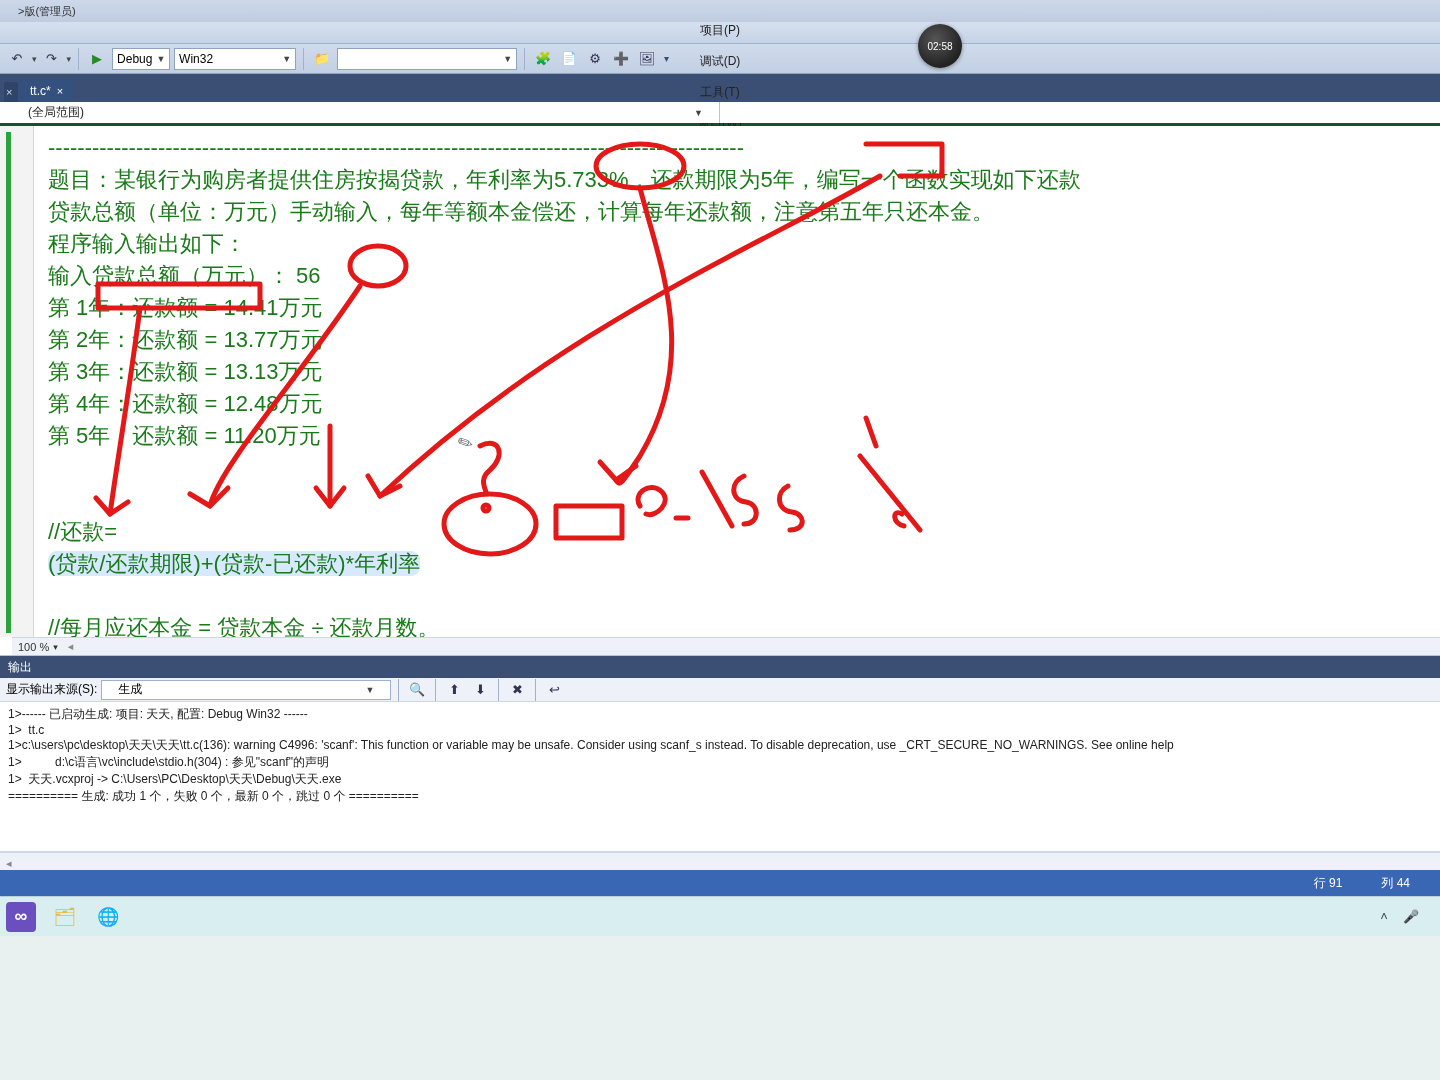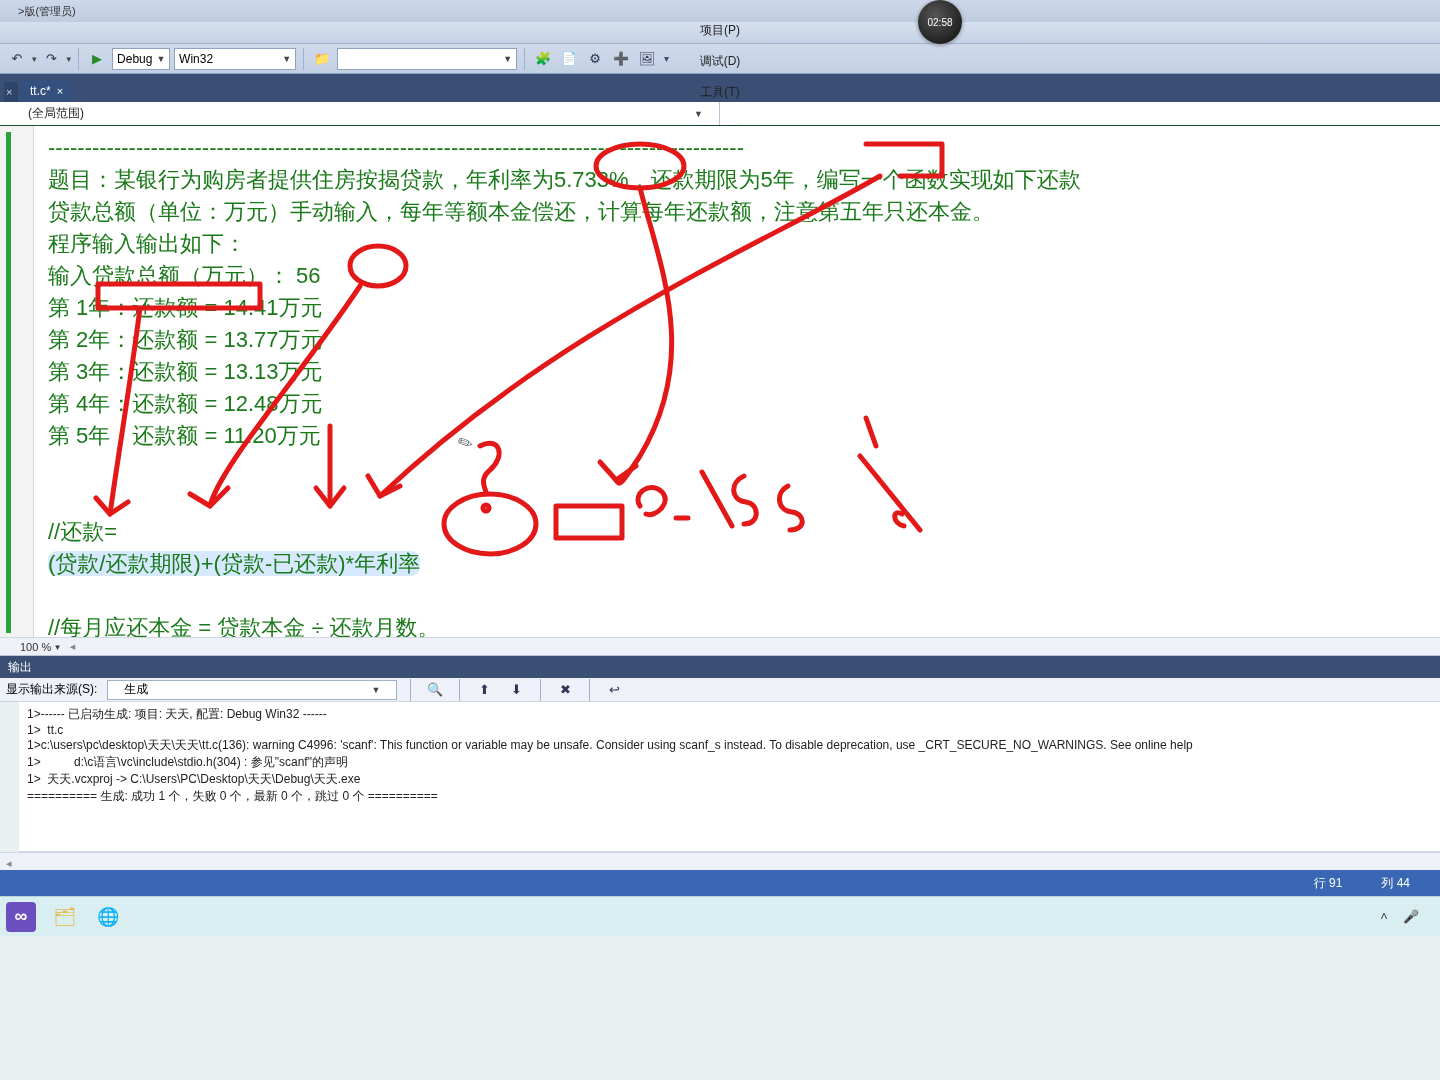--- a/index.html
+++ b/index.html
@@ -10,39 +10,39 @@
 .toolbar{ height:30px; background:linear-gradient(#d0dbeb,#c2d0e4); border-bottom:1px solid #8fa3c0; display:flex; align-items:center; padding:0 6px; gap:4px; font-size:12px; }
 .tb-btn{ width:22px; height:22px; border:1px solid transparent; border-radius:3px; display:flex; align-items:center; justify-content:center; font-size:13px; color:#335; }
 .tb-sep{ width:1px; height:22px; background:#9fb1cc; margin:0 3px; }
 .tb-combo{ height:22px; border:1px solid #8fa3c0; background:#fff; font-size:12px; padding:0 4px; display:flex; align-items:center; justify-content:space-between; }
 .tb-combo .arrow{ font-size:9px; color:#444; margin-left:4px; }
 .play{ color:#2a8a2a; }
 .doc-tabstrip{ height:28px; background:#3a4f73; display:flex; align-items:flex-end; padding-left:4px; }
 .doc-tab{ background:#34507e; color:#fff; font-size:12px; padding:4px 10px 4px 10px; border-top-left-radius:3px; border-top-right-radius:3px; display:flex; align-items:center; gap:6px; margin-right:2px; }
 .doc-tab.inactive{ background:#2d4568; color:#d0d8e8; }
 .doc-tab .x{ font-size:11px; cursor:default; }
-.scope-bar{ height:24px; background:#eef1f8; border-bottom:1px solid #14532d; display:flex; }
+.scope-bar{ height:24px; background:#eef1f8; border-bottom:3px solid #14532d; display:flex; }
 .scope-combo{ flex:0 0 720px; border-right:1px solid #b8c3d6; font-size:12px; display:flex; align-items:center; padding:0 16px 0 28px; justify-content:space-between; color:#222; background:#fff; }
 .editor-wrap{ position:relative; height:530px; background:#fff; border-bottom:1px solid #b8c3d6; }
 .gutter{ position:absolute; left:0; top:0; bottom:18px; width:34px; background:#f3f3f3; border-right:1px solid #d6d6d6; }
 .gutter .mk{ position:absolute; left:6px; width:5px; background:#2aa33a; top:6px; bottom:4px; }
 .code{ position:absolute; left:48px; right:16px; top:6px; bottom:18px; font-family:"NSimSun","SimSun","Consolas",monospace; white-space:pre; color:#1a7a1a; font-size:22px; line-height:32px; overflow:hidden; }
 .code .hl{ background:#d6e9ff;border-radius:9px; }
-.zoom-strip{ position:absolute; left:0; right:0; bottom:0; height:18px; background:#eef1f8; border-top:1px solid #cfd6e4; font-size:11px; color:#333; display:flex; align-items:center; padding-left:20px; gap:4px; }
+.zoom-strip{ position:absolute; left:12px; right:0; bottom:0; height:18px; background:#eef1f8; border-top:1px solid #cfd6e4; font-size:11px; color:#333; display:flex; align-items:center; padding-left:6px; gap:4px; }
 .annot{ position:absolute; inset:0; pointer-events:none; }
 .output-head{ height:22px; background:#3a4f73; color:#fff; font-size:12px; display:flex; align-items:center; padding:0 8px; }
-.output-tool{ height:24px; background:#eef1f8; border-bottom:1px solid #cfd6e4; display:flex; align-items:center; font-size:12px; padding:0 6px; gap:10px; }
+.output-tool{ height:24px; background:#eef1f8; border-bottom:1px solid #cfd6e4; display:flex; align-items:center; font-size:12px; padding:0 6px; gap:4px; }
 .output-tool .combo{ border:1px solid #9fb1cc; background:#fff; height:20px; width:290px; display:flex; align-items:center; justify-content:space-between; padding:0 16px; font-size:12px; }
-.output-body{ height:150px; background:#fff; font-family:"NSimSun","Consolas",monospace; font-size:12px; color:#222; padding:4px 8px; white-space:pre; overflow:hidden; border-bottom:1px solid #cfd6e4;margin-left:19px; }
+.output-body{ height:150px; background:#fff; font-family:"NSimSun","Consolas",monospace; font-size:12px; color:#222; padding:4px 8px; white-space:pre; overflow:hidden; border-bottom:1px solid #cfd6e4; }
 .output-scroll { height:18px; background:#eef1f8; border-top:1px solid #cfd6e4;}
 .status-bar{ height:26px; background:#3a67b3; color:#fff; font-size:12px; display:flex; align-items:center; justify-content:flex-end; padding:0 30px; gap:39px; }
 .taskbar{ height:40px; background:#d9eef0; display:flex; align-items:center; padding:0 6px; gap:14px; border-top:1px solid #b9d3d6; }
 .tb-app{ width:30px; height:30px; border-radius:4px; display:flex; align-items:center; justify-content:center; font-size:18px; }
 .tray{ margin-left:auto; display:flex; align-items:center; gap:16px; color:#3a4a55; font-size:13px; padding-right:14px;}
-.rec-badge{ position:absolute; top:0; left:918px; width:44px; height:44px; border-radius:50%; background:radial-gradient(circle at 40% 35%, #555 0%, #222 70%); color:#fff; font-size:10px; display:flex; align-items:center; justify-content:center; z-index:50; box-shadow:0 1px 4px rgba(0,0,0,.4);}
+.rec-badge{ position:absolute; top:24px; left:918px; width:44px; height:44px; border-radius:50%; background:radial-gradient(circle at 40% 35%, #555 0%, #222 70%); color:#fff; font-size:10px; display:flex; align-items:center; justify-content:center; z-index:50; box-shadow:0 1px 4px rgba(0,0,0,.4);}
 svg path, svg ellipse, svg line { stroke:#e31818; stroke-width:5; fill:none; stroke-linecap:round; stroke-linejoin:round; }
 </style>
 </head>
 <body>
 
 <div class="rec-badge">02:58</div>
 
 <div class="title-bar">
   <span>&gt;版(管理员)</span>
 </div>

